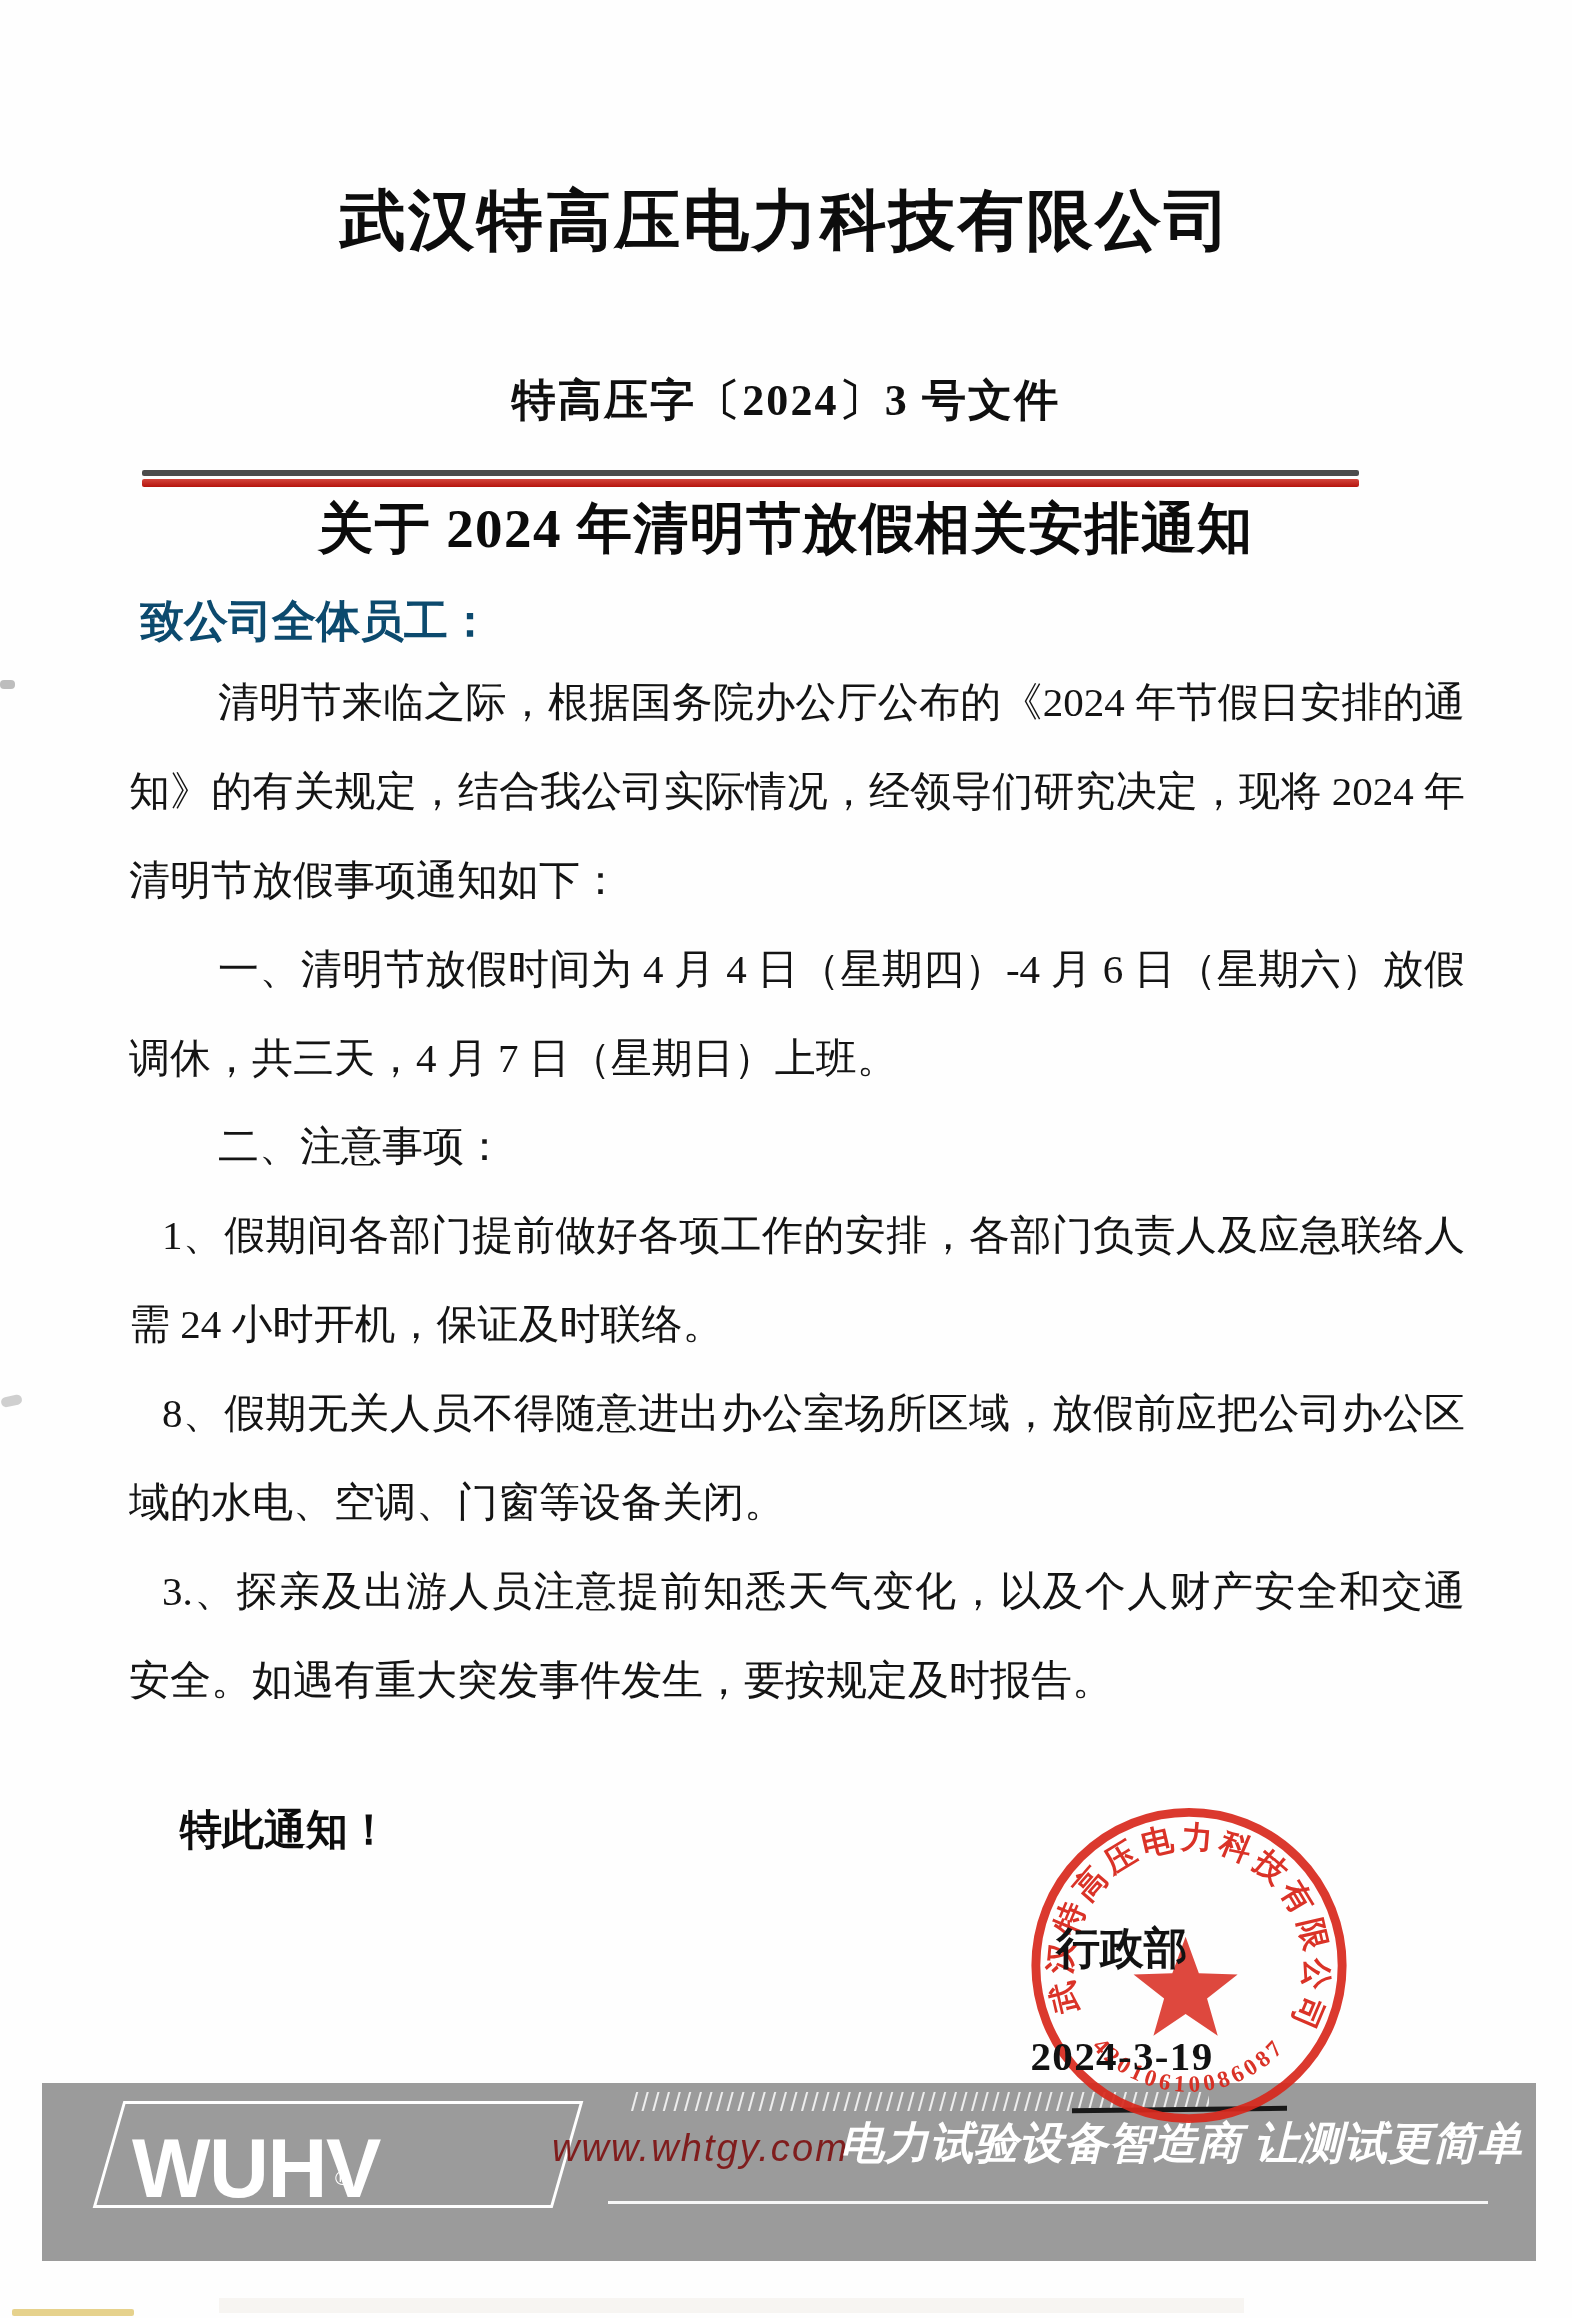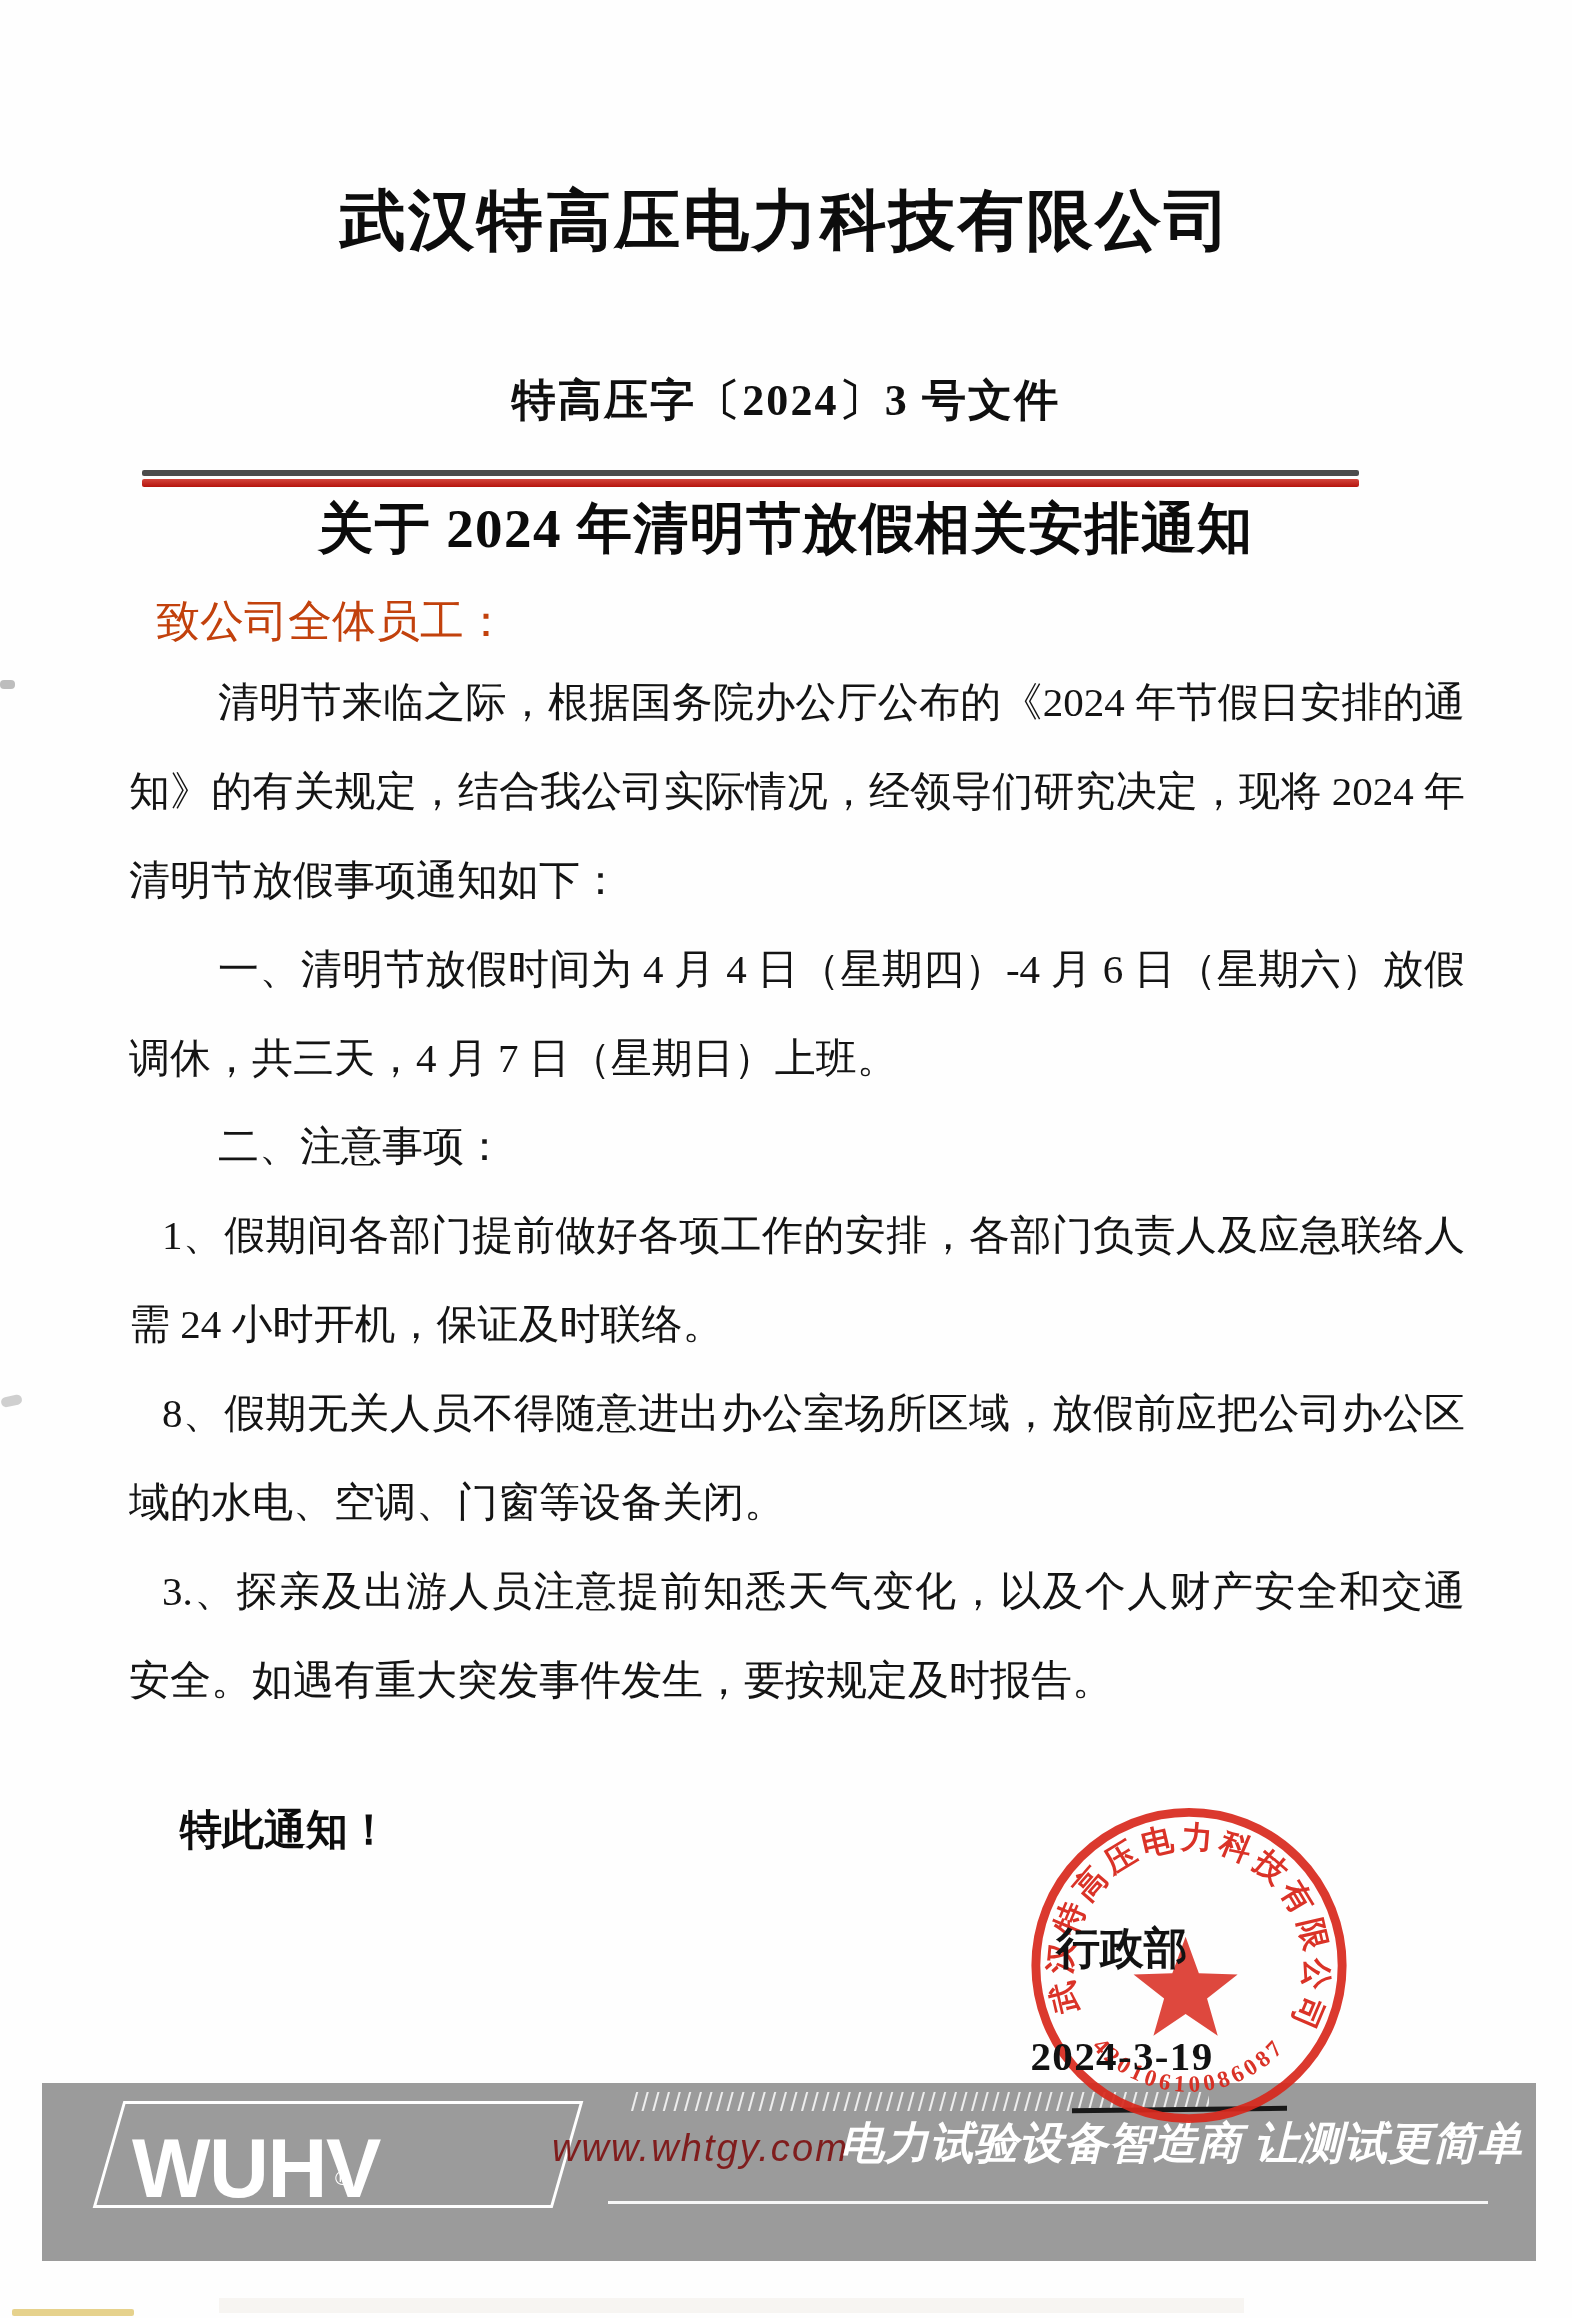--- a/index.html
+++ b/index.html
@@ -7,21 +7,21 @@
     width:1572px;height:2319px;position:relative;background:#fefefe;overflow:hidden;
     font-family:"Liberation Serif","DejaVu Serif",serif;color:#111;
   }
   .abs{position:absolute;}
   .center-line{left:0;right:0;text-align:center;}
   .company-title{top:176px;font-size:66px;font-weight:bold;letter-spacing:2.7px;color:#0d0d0d;}
   .doc-number{top:371px;font-size:44px;font-weight:bold;letter-spacing:2.1px;color:#101010;}
   .divider-dark{left:142px;top:470px;width:1217px;height:5.5px;background:#4c4c4c;border-radius:2.1px;}
   .divider-red{left:142px;top:479px;width:1217px;height:8.2px;background:linear-gradient(180deg,#d3453c,#b5140d);border-radius:2.1px;}
   .notice-heading{top:492px;font-size:55px;font-weight:bold;letter-spacing:1.4px;color:#0b0b0b;}
-  .salutation{left:156px;top:592px;font-size:44px;font-weight:normal;color:#c2410c;}
+  .salutation{left:140px;top:592px;font-size:44px;font-weight:bold;color:#0c4a6e;}
   .line{left:129px;width:1336px;font-size:41px;line-height:1.1;white-space:nowrap;color:#141414;}
   .line.full{white-space:normal;text-align:justify;text-align-last:justify;font-family:Liberation Serif, serif;}
   .ind2{text-indent:89px;}
   .ind1{text-indent:33px;}
   .closing{left:180px;top:1802px;font-size:42px;font-weight:bold;color:#0d0d0d;}
 
   
   .stamp{left:1018px;top:1798px;width:342px;height:335px;z-index:5;}
   .stamp svg{mix-blend-mode:multiply;}
   .sig-line{left:1072px;top:2107px;width:215px;height:4.8px;background:#181818;z-index:4;transform:rotate(-0.6deg);}

